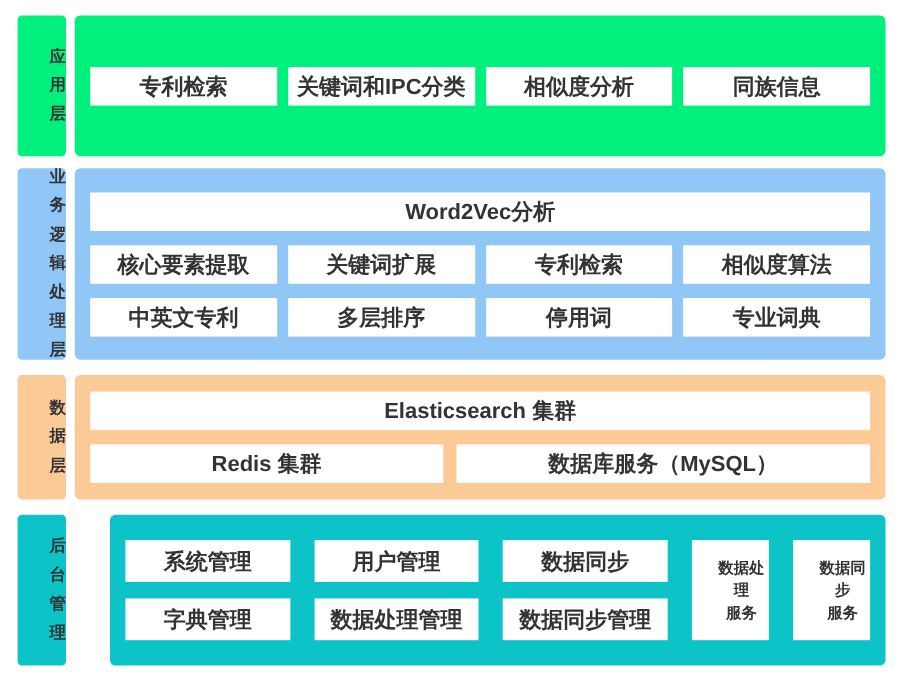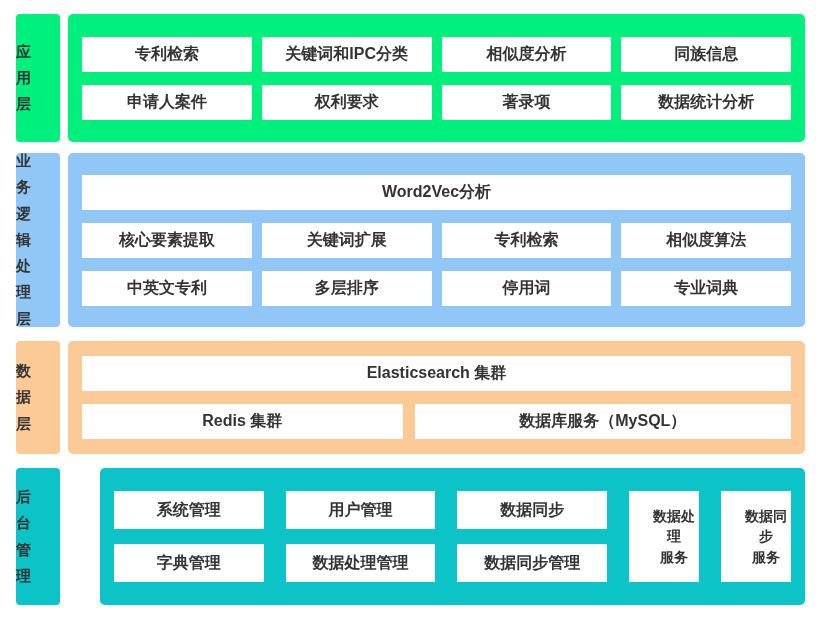--- a/index.html
+++ b/index.html
@@ -24,21 +24,21 @@
   .layer-data          { height: 113px; margin-bottom: 14px; --panel: var(--data, #FCCA96); }
   .layer-admin         { height: 137px; --panel: var(--admin, #0CC3C8); }
 
   .label {
     width: 44px;
     flex: 0 0 44px;
     background: var(--panel);
     border-radius: 4px;
     display: flex;
     align-items: center;
-    justify-content: flex-start;
+    justify-content: flex-end;
   }
   .vtext {
     display: block;
     width: 1em;
     font-size: 15px;
     font-weight: 700;
     line-height: 1.75;
     word-break: break-all;
     text-align: center;
     color: var(--text, #333333);
@@ -55,21 +55,21 @@
     min-width: 0;
   }
   .row { display: flex; gap: 10px; }
   .box {
     flex: 1;
     background: #ffffff;
     height: 35px;
     display: flex;
     align-items: center;
     justify-content: center;
-    font-size: 16px;
+    font-size: 20px;
     font-weight: 700;
     color: var(--text, #333333);
     white-space: nowrap;
   }
   .row-split { gap: 12px; border-radius: 12px; }
   .w46 { flex: 46; }
   .w54 { flex: 54; }
 
   
   .panel-grid {
@@ -110,26 +110,20 @@
   <section class="layer layer-application">
     <div class="label">
       <span class="vtext">应用层</span>
     </div>
     <div class="panel">
       <div class="row">
         <div class="box">专利检索</div>
         <div class="box">关键词和IPC分类</div>
         <div class="box">相似度分析</div>
         <div class="box">同族信息</div>
-      </div>
-      <div class="row">
-        <div class="box">申请人案件</div>
-        <div class="box">权利要求</div>
-        <div class="box">著录项</div>
-        <div class="box">数据统计分析</div>
       </div>
     </div>
   </section>
 
   <section class="layer layer-business">
     <div class="label">
       <span class="vtext">业务逻辑处理层</span>
     </div>
     <div class="panel">
       <div class="row">

